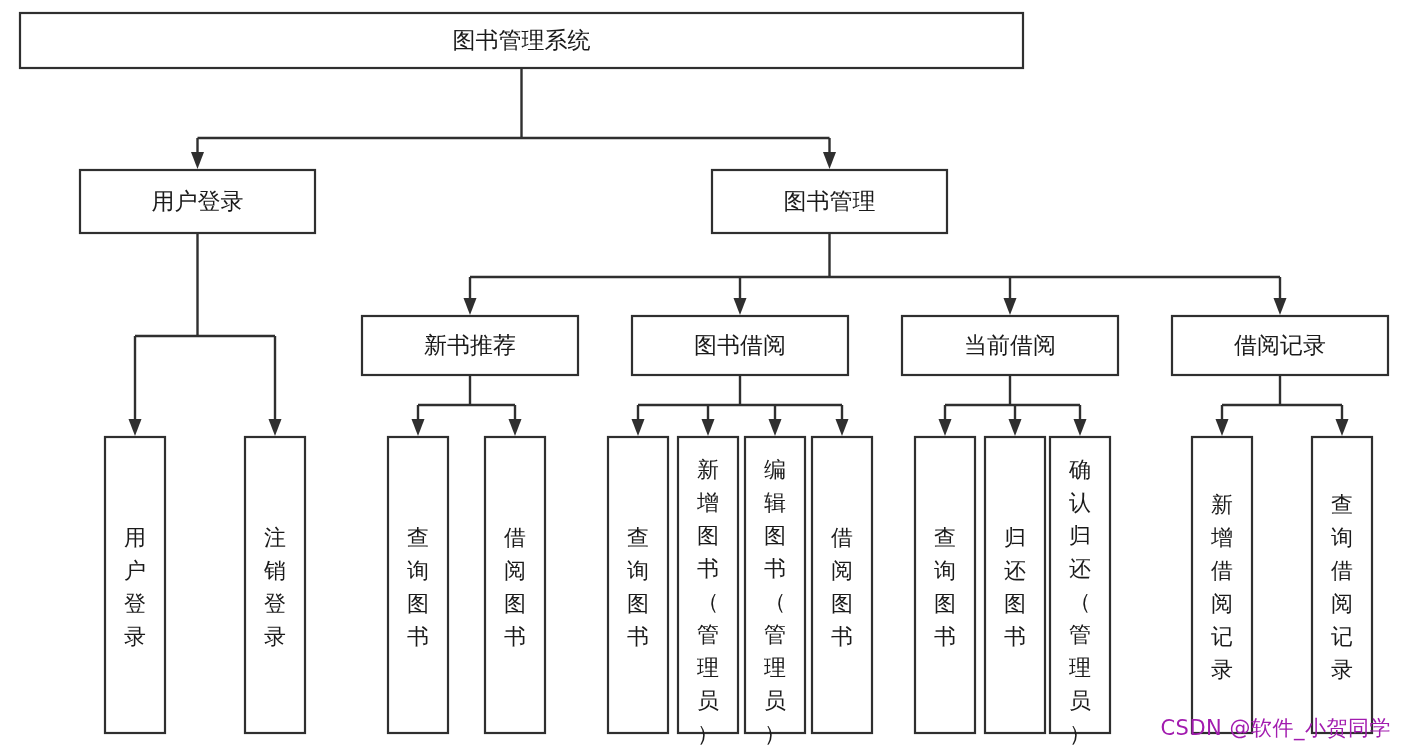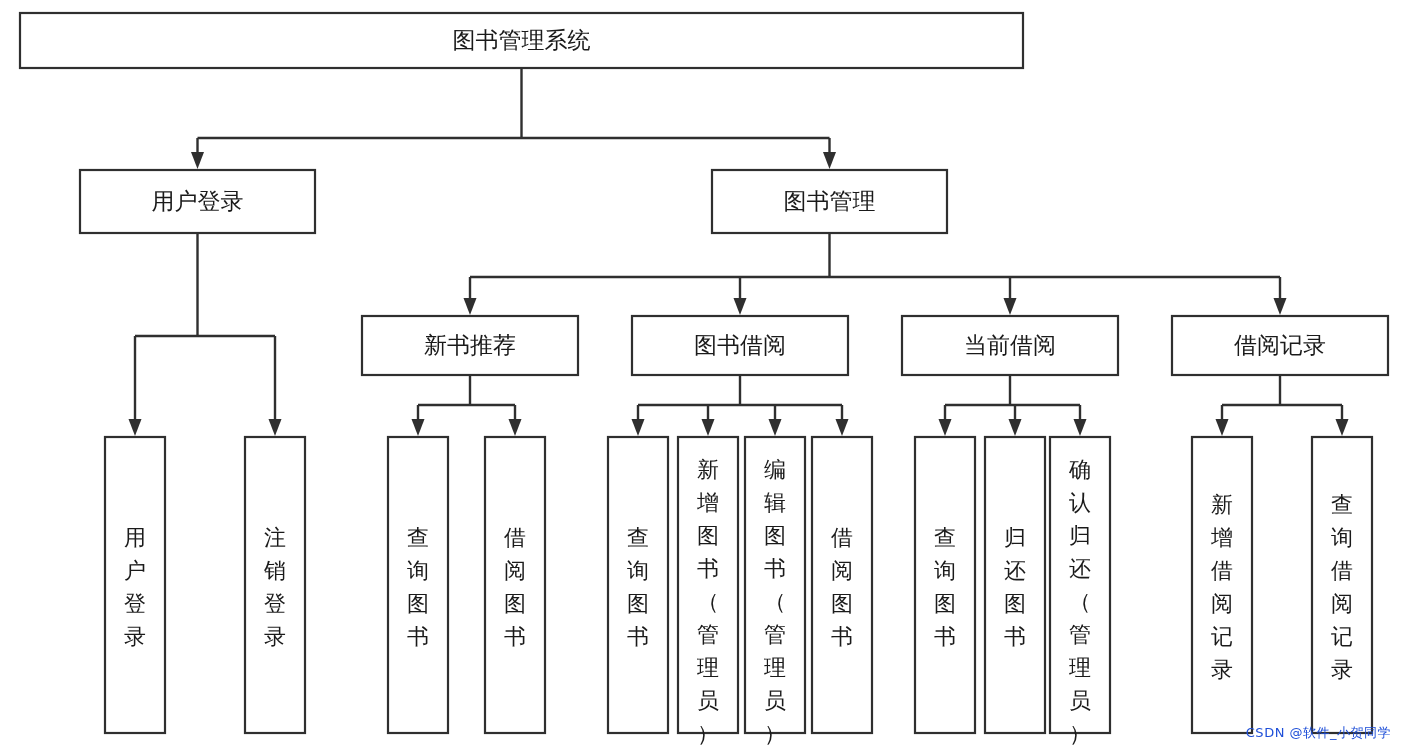--- a/index.html
+++ b/index.html
@@ -53,22 +53,22 @@
     stroke-linecap: butt;
   }
   .arrow-head {
     fill: #2f2f2f;
     stroke: none;
   }
   .watermark {
     position: absolute;
     right: 14px;
     bottom: 5px;
-    font-size: 13px;
-    color: #1d4ed8;
+    font-size: 21px;
+    color: #a21caf;
     font-family: "DejaVu Sans", "Liberation Sans", sans-serif;
     letter-spacing: 0.5px;
     white-space: nowrap;
     user-select: none;
   }
 </style>
 </head>
 <body>
 
 <div id="diagram-root">

